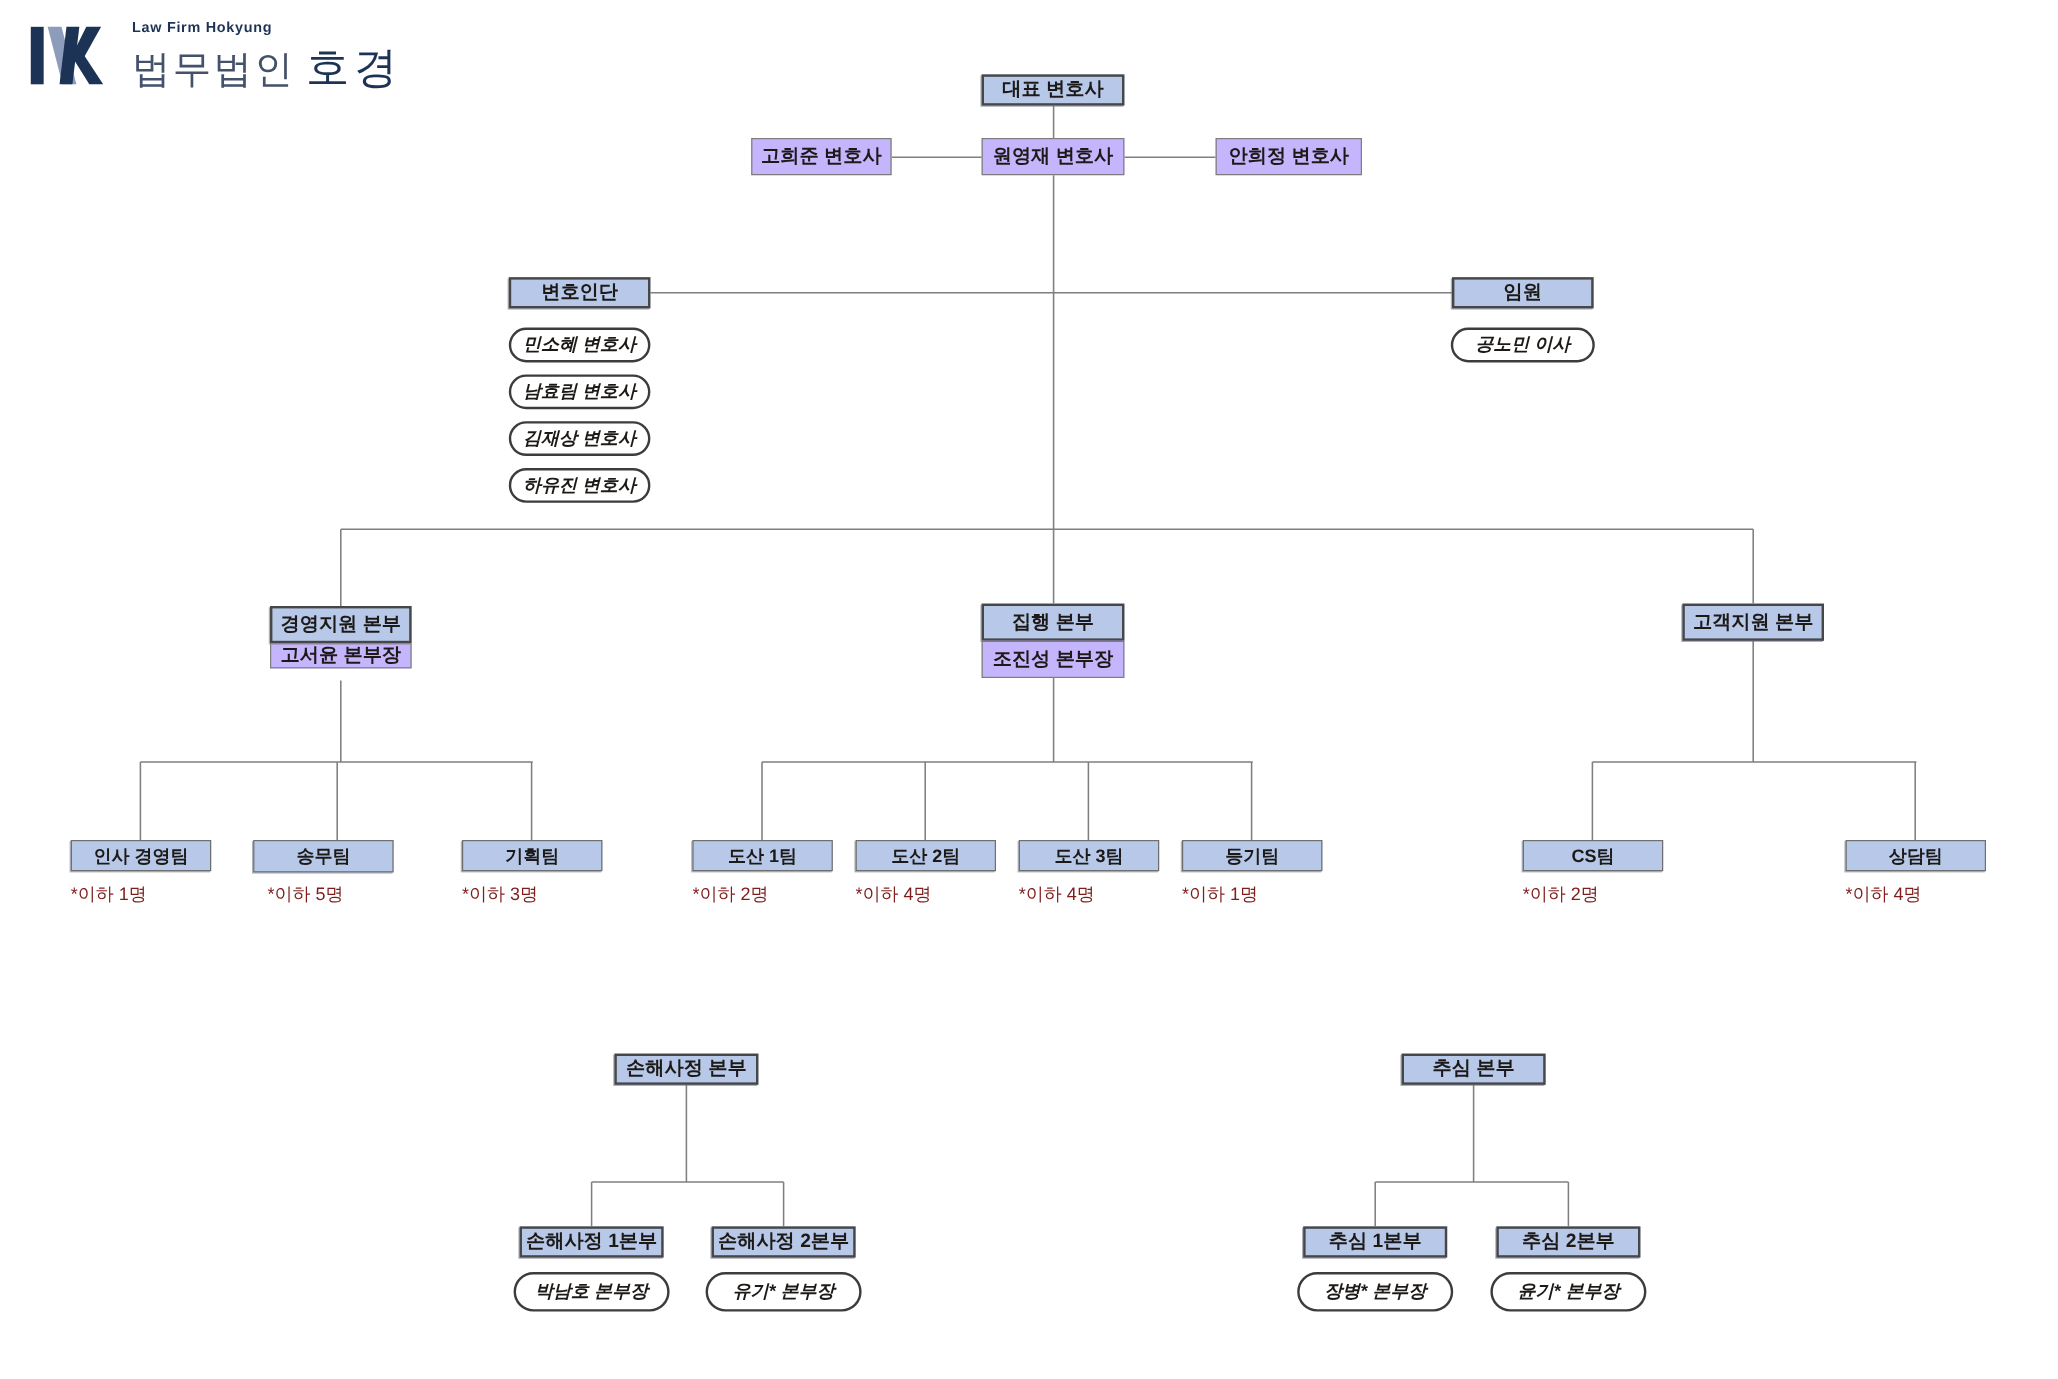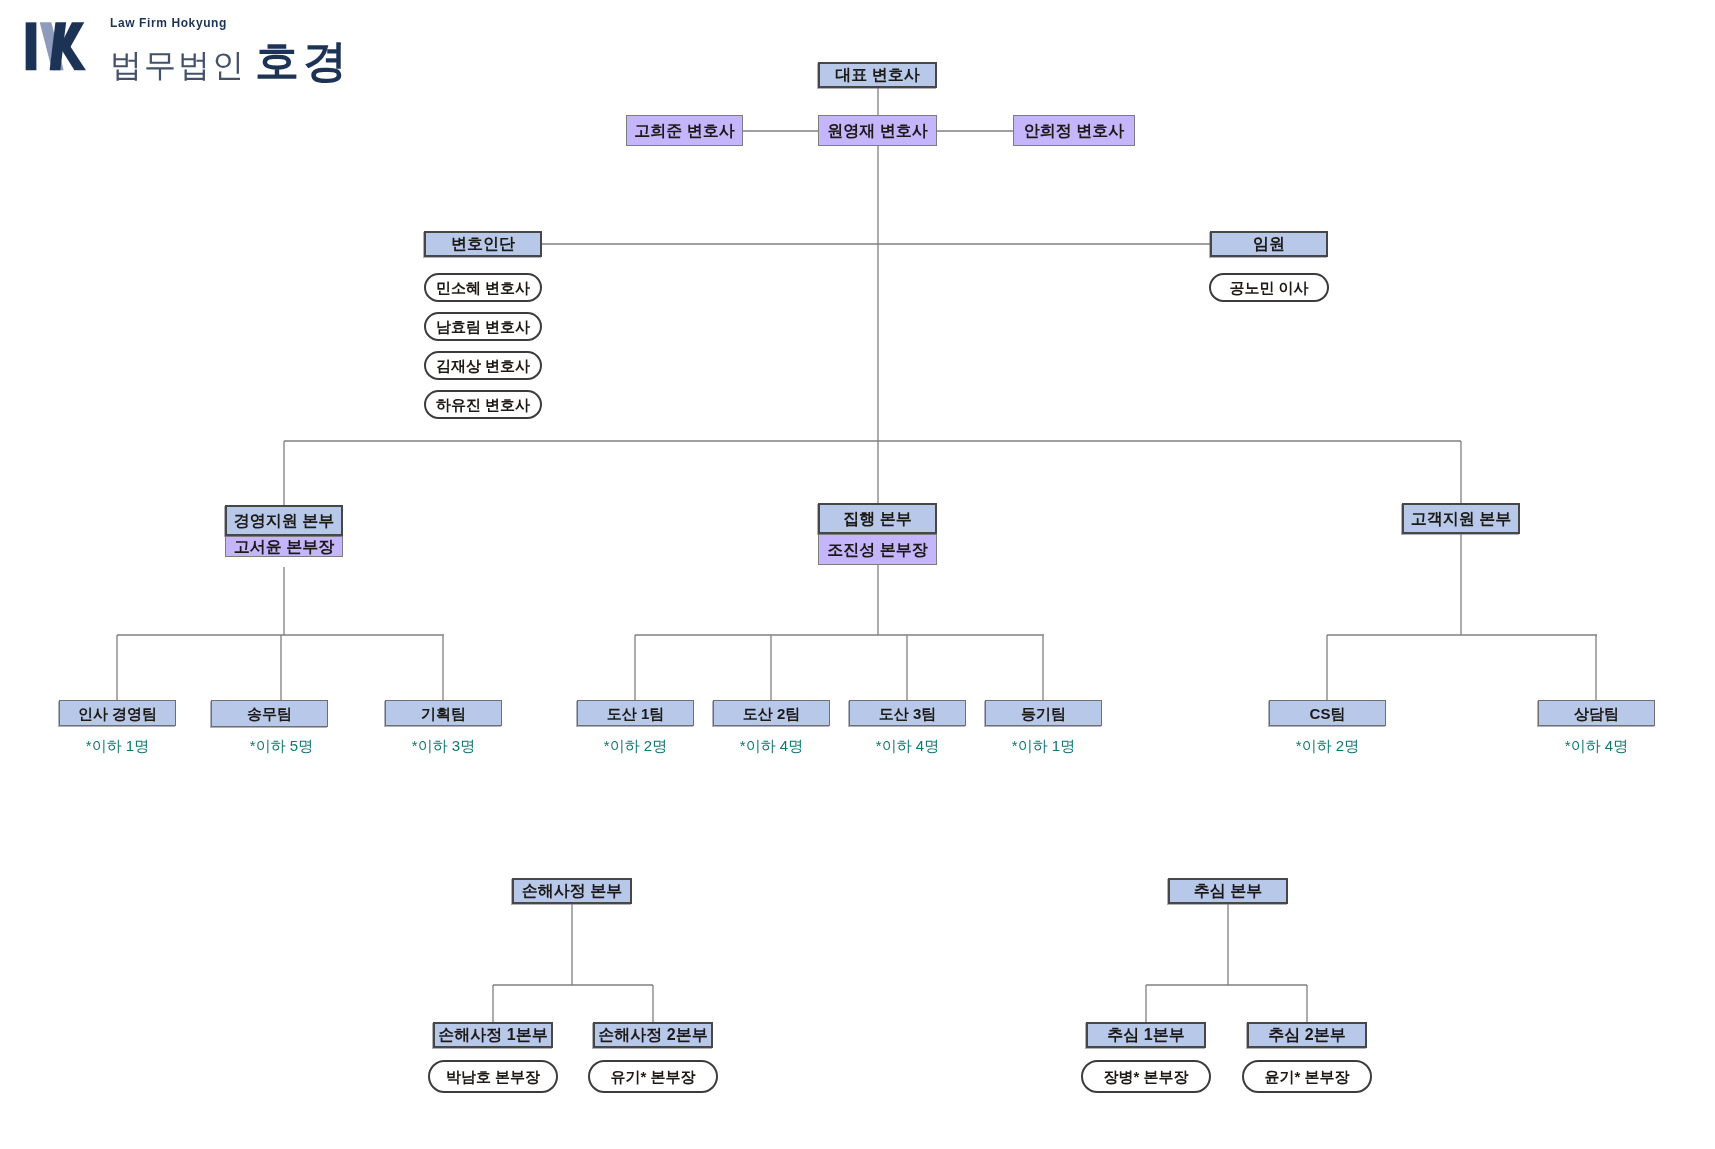--- a/index.html
+++ b/index.html
@@ -25,33 +25,33 @@
     white-space:nowrap;line-height:1;
   }
   .hdr{
     background:var(--header-fill);
     border:2px solid var(--header-border);
     box-shadow:-1px 1px 0 rgba(108,114,126,.55);
   }
   .white-box{border:1.5px solid var(--box-border);}
   .pill{
     border:2px solid var(--pill-border);
-    border-radius:999px;background:#fff;font-size:15px;
+    border-radius:999px;background:#fff;font-size:15px;font-style:italic;
   }
   .team{font-size:15px;border:1.5px solid #6f6f6f;}
   .note{
-    position:absolute;text-align:center;font-size:15px;font-weight:normal;
-    color:#0f766e;white-space:nowrap;line-height:1.2;
+    position:absolute;font-size:15px;font-weight:normal;
+    color:#7f1d1d;white-space:nowrap;line-height:1.2;
   }
   .logo{position:absolute;left:24px;top:12px;display:flex;align-items:flex-start;gap:10px;}
   .logo-text .en{font-size:12px;font-weight:bold;color:var(--logo-navy);letter-spacing:.6px;margin-top:4px;}
   .logo-text .kr{display:flex;align-items:baseline;gap:9px;margin-top:2px;
     font-family:"Liberation Serif","DejaVu Serif",serif;}
   .logo-text .kr .type{font-size:32px;color:#44516b;letter-spacing:2px;}
-  .logo-text .kr .name{font-size:44px;font-weight:bold;color:var(--logo-navy);letter-spacing:4px;}
+  .logo-text .kr .name{font-size:36px;font-weight:normal;color:var(--logo-navy);letter-spacing:4px;}
 </style>
 </head>
 <body>
 
 <div class="logo">
   <svg width="76" height="62" viewBox="0 0 92 74" aria-hidden="true">
     <rect x="2" y="12" width="13" height="58" fill="var(--logo-navy)"></rect>
     <polygon points="19,12 33,12 48,70 34,70" fill="var(--logo-steel)"></polygon>
     <polygon points="38,12 51,12 44,70 31,70" fill="var(--logo-navy)"></polygon>
     <polygon points="42,44 58,12 73,12 55,44" fill="var(--logo-navy)"></polygon>

